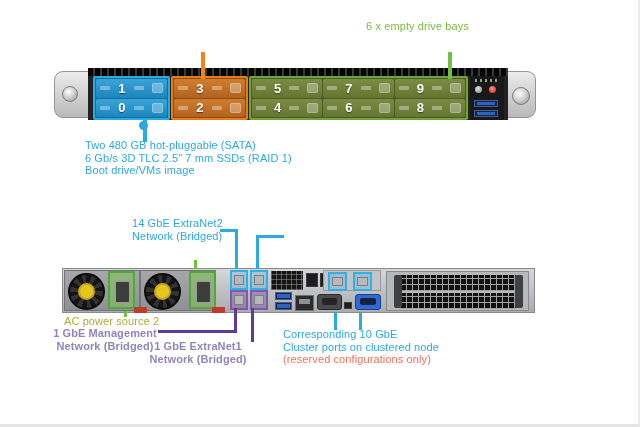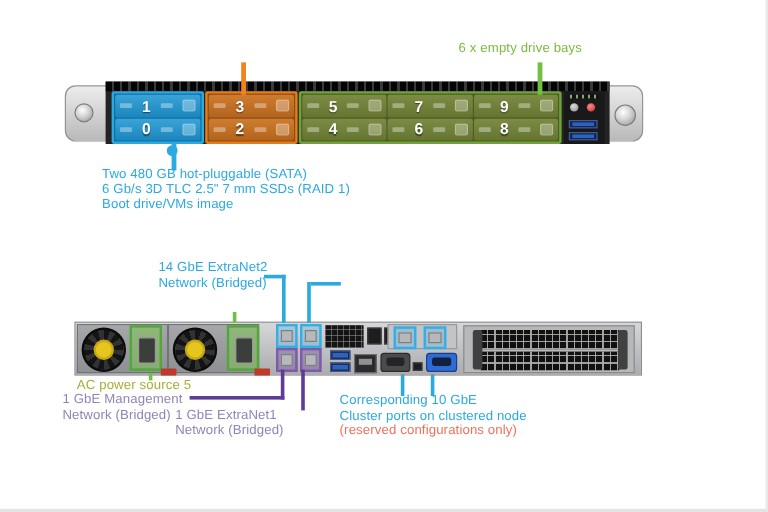--- a/index.html
+++ b/index.html
@@ -64,29 +64,29 @@
   .db9{position:absolute;background:#4a4b4d;border:1px solid #2a2a2c;border-radius:3px;box-sizing:border-box;z-index:3;}
   .db9 i{position:absolute;left:4px;top:3px;right:4px;bottom:4px;background:#242426;border-radius:2px;}
   .vga{position:absolute;background:#2e6bd6;border:1px solid #1b3f85;border-radius:3px;box-sizing:border-box;z-index:4;}
   .vga i{position:absolute;left:4px;top:3px;right:4px;bottom:4px;background:#14213d;border-radius:2px;}
   .cardplate{position:absolute;background:#c3c4c6;border:1px solid #98999b;box-sizing:border-box;}
   .expan{position:absolute;left:323px;top:2px;width:143px;height:40px;background:#b7b8ba;border:1px solid #8a8a8c;box-sizing:border-box;}
   .hrow{position:absolute;left:13px;width:116px;height:16px;background:
      repeating-linear-gradient(90deg,rgba(175,175,175,.9) 0 1px,transparent 1px 6px),
      repeating-linear-gradient(0deg,rgba(175,175,175,.9) 0 1px,transparent 1px 6px),#111;}
   .lat{position:absolute;top:3px;width:8px;height:33px;background:#3f4042;border-radius:2px;}
-  .ta-r{text-align:left;}
+  .ta-r{text-align:center;font-weight:bold;}
   .ta-c{text-align:center;}
 </style>
 </head>
 <body>
 
 <div class="canvas">
 
-  <div class="ann limegreen ta-c" style="left:350px;top:34px;width:135px;text-align:right;">
+  <div class="ann limegreen ta-c" style="left:350px;top:20px;width:135px;">
     <span style="display:block">6 x empty drive bays</span>
   </div>
   <div class="ann cyan" style="left:85px;top:139px;">
     <span style="display:block">Two 480 GB hot-pluggable (SATA)</span>
     <span style="display:block">6 Gb/s 3D TLC 2.5" 7 mm SSDs (RAID 1)</span>
     <span style="display:block">Boot drive/VMs image</span>
   </div>
 
   <div class="ld or" style="left:201px;top:52px;width:4px;height:27px;"></div>
   <div class="ld gr" style="left:448px;top:52px;width:4px;height:27px;"></div>
@@ -267,21 +267,21 @@
       <div class="lat" style="left:7px;"></div>
       <div class="lat" style="left:128px;"></div>
     </div>
   </div>
 
   <div class="ld gr" style="left:124px;top:311px;width:3px;height:6px;"></div>
   <div class="ld pu" style="left:158px;top:330px;width:79px;height:3px;"></div>
   <div class="ld pu" style="left:234px;top:308px;width:3px;height:25px;"></div>
   <div class="ld pu" style="left:251px;top:308px;width:3px;height:34px;"></div>
 
-  <div class="ann olive" style="left:64px;top:315px;">AC power source 5</div>
+  <div class="ann olive" style="left:64px;top:315px;">AC power source 2</div>
 
   <div class="ann purpletext ta-r" style="left:52px;top:327px;width:106px;">
     <span style="display:block">1 GbE Management</span>
     <span style="display:block">Network (Bridged)</span>
   </div>
   <div class="ann purpletext ta-r" style="left:146px;top:340px;width:104px;">
     <span style="display:block">1 GbE ExtraNet1</span>
     <span style="display:block">Network (Bridged)</span>
   </div>
   <div class="ann cyan" style="left:283px;top:328px;">

